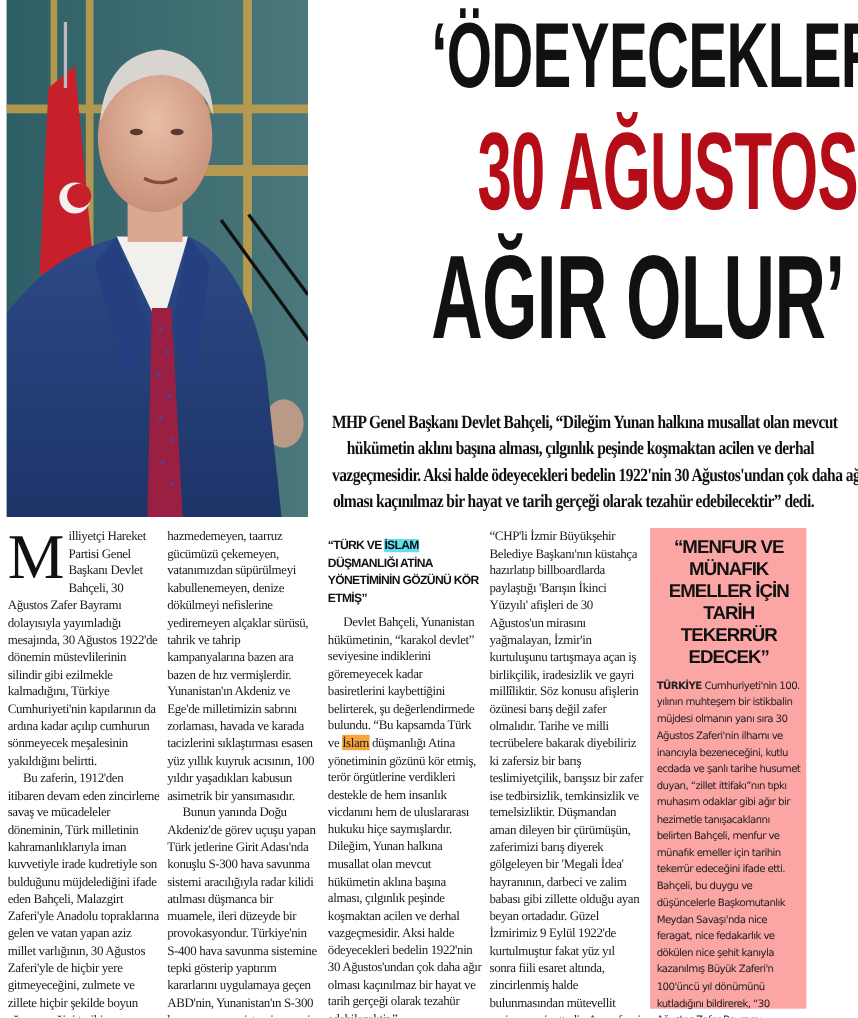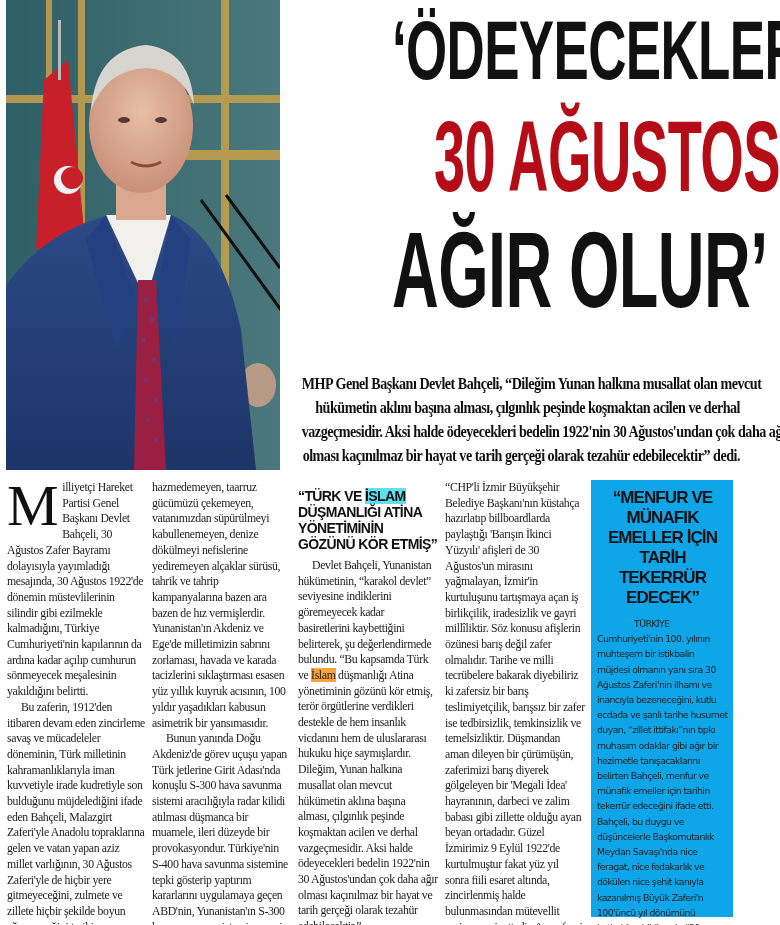--- a/index.html
+++ b/index.html
@@ -48,41 +48,41 @@
   .col p.noind { text-indent: 0; }
   .c1 { left: 7px; width: 138px; }
   .c2 { left: 152px; width: 138px; }
   .c3 { left: 298px; width: 140px; }
   .c4 { left: 445px; width: 140px; }
   .dropcap {
     float: left; font-size: 58px; line-height: 46px; font-weight: normal;
     margin: 3px 4px 0 0; color: #111; font-family: "Liberation Serif", serif;
   }
   .subhead {
-    font-family: "Liberation Sans", sans-serif; font-weight: bold; font-size: 14px;
+    font-family: "Liberation Sans", sans-serif; font-weight: bold; font-size: 11px;
     line-height: 16px; color: #111; margin: 8px 0 6px 0; letter-spacing: -0.6px;
     text-transform: none;
   }
   .hl-cyan { background: #5fe0f0; }
   .hl-orange { background: #f7a53a; }
 
   
   .sidebox {
     position: absolute; left: 591px; top: 480px; width: 142px; height: 437px;
-    background: #0ea5e9; padding: 8px 5px 6px 6px;
+    background: #fca5a5; padding: 8px 5px 6px 6px;
   }
   .side-title {
     font-family: "Liberation Sans", sans-serif; font-weight: bold; font-size: 17px;
     line-height: 20px; text-align: center; color: #111; letter-spacing: -0.9px;
   }
   .side-body {
     margin-top: 8px; font-family: "DejaVu Sans", sans-serif; font-size: 9.3px;
     line-height: 15.2px; color: #222; letter-spacing: -0.55px;
   }
-  .side-body .kicker { font-weight: normal; margin-left: 37px; }
+  .side-body .kicker { font-weight: bold; }
 </style>
 </head>
 <body>
 
 <div class="photo">
   <svg viewBox="0 0 274 470" preserveAspectRatio="none">
     <defs>
       <linearGradient id="wall" x1="0" y1="0" x2="1" y2="0">
         <stop offset="0" stop-color="#2f5f66"></stop>
           <stop offset="1" stop-color="#4a787c"></stop>

